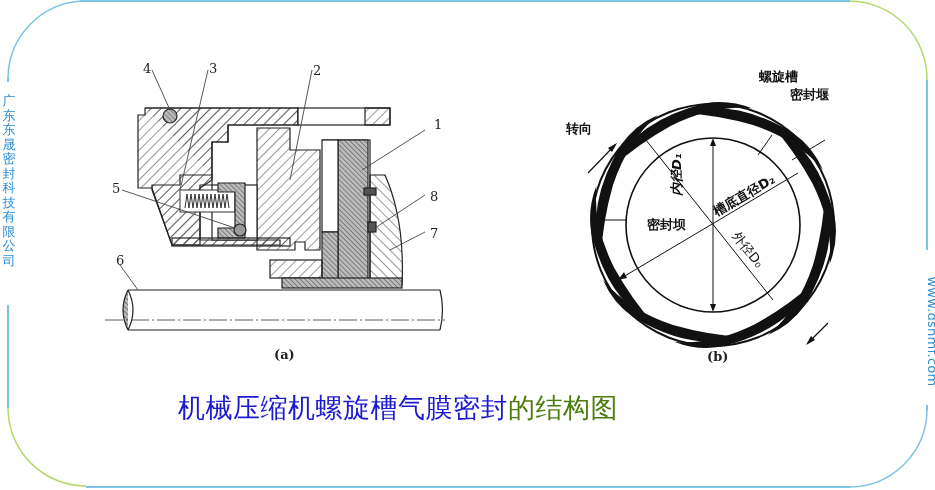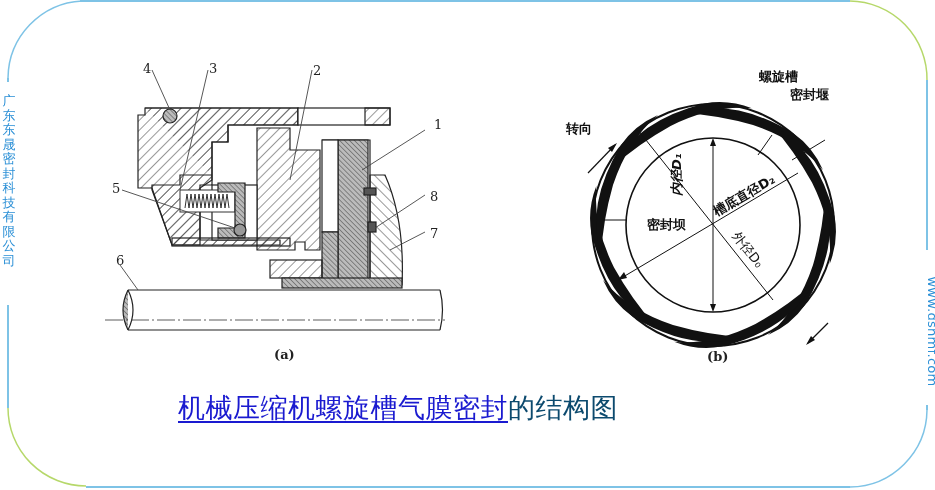--- a/index.html
+++ b/index.html
@@ -6,22 +6,22 @@
   body{width:935px;height:490px;position:relative;overflow:hidden;font-family:"DejaVu Sans",sans-serif;}
   .frame{position:absolute;left:0;top:0;width:935px;height:490px;}
   .side-left{position:absolute;left:0;top:94px;width:18px;text-align:center;color:#2a8fd6;font-size:13px;line-height:14.5px;}
   .side-right{position:absolute;left:920px;top:270px;width:20px;height:130px;}
   .side-right span{position:absolute;left:-48px;top:54px;width:120px;transform:rotate(90deg);color:#2a8fd6;font-size:13px;letter-spacing:0.3px;white-space:nowrap;text-align:center;}
   .fig{position:absolute;}
   .lbl{position:absolute;font-family:"DejaVu Serif",serif;font-size:13px;color:#222;}
   .cap{position:absolute;font-family:"DejaVu Serif",serif;font-weight:bold;font-size:13px;color:#222;}
   .clbl{position:absolute;font-weight:bold;font-size:13px;color:#111;white-space:nowrap;}
   .title{position:absolute;left:178px;top:391px;font-size:27px;line-height:34px;white-space:nowrap;letter-spacing:0.5px;}
-  .title .blue{color:#1a1ad0;text-decoration:underline;text-decoration-thickness:2px;text-underline-offset:4px;}
-  .title .red{color:#0c4a6e;}
+  .title .blue{color:#1a1ad0;text-decoration-thickness:2px;text-underline-offset:4px;}
+  .title .red{color:#4d7c0f;}
 </style>
 </head>
 <body>
 
 <svg class="frame" viewBox="0 0 935 490">
 
   <line x1="80" y1="1" x2="850" y2="1" stroke="#7ec3e6" stroke-width="2"></line>
 
   <path d="M8 78 A78 78 0 0 1 82 1" fill="none" stroke="#7ec3e6" stroke-width="1.5"></path>
 

